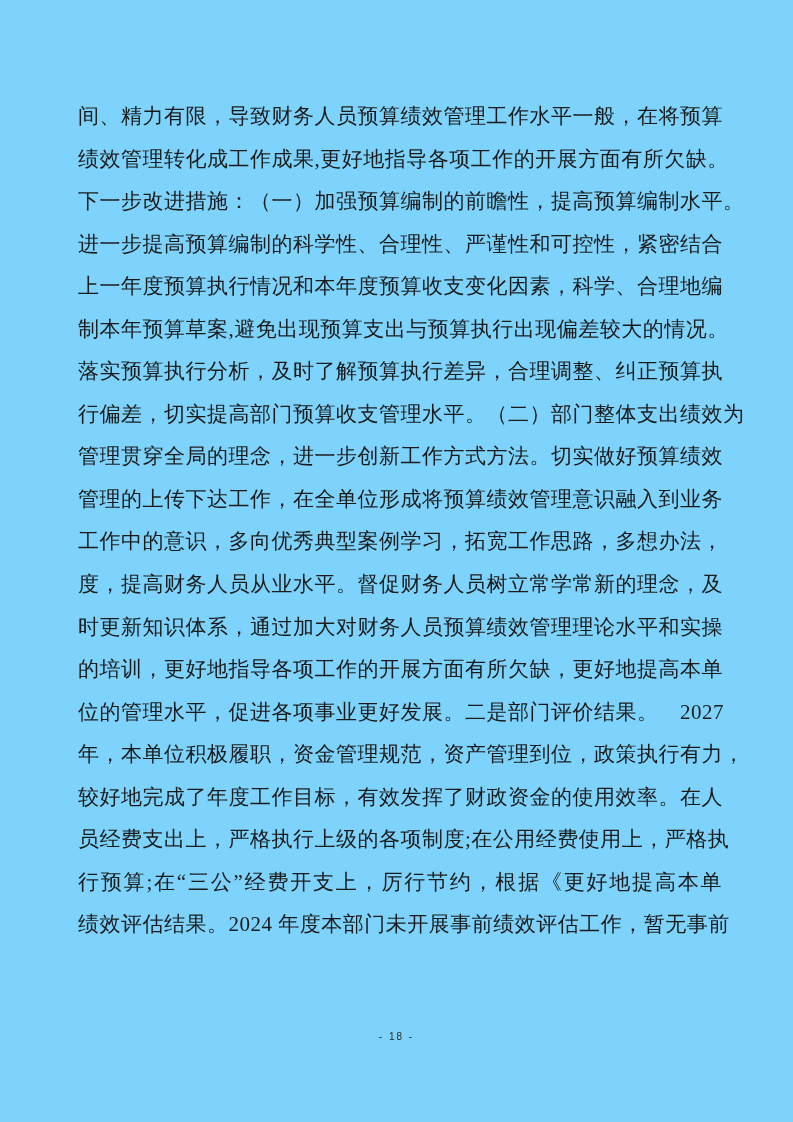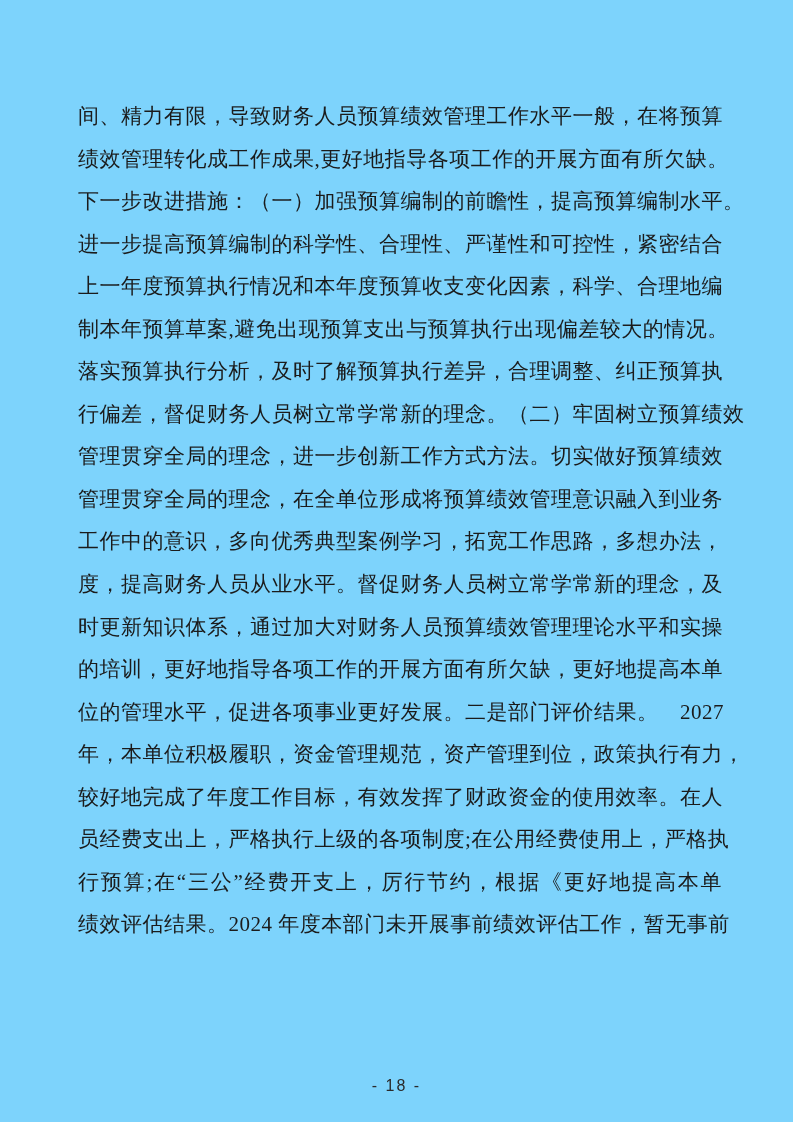--- a/index.html
+++ b/index.html
@@ -31,42 +31,41 @@
     text-align-last: justify;
     text-justify: inter-character;
     white-space: nowrap;
   }
   .page-footer {
     position: absolute;
     left: 0;
     top: 1031px;
     width: 100%;
     text-align: center;
-    font-size: 16px;
+    font-size: 10px;
     color: #2a2a2a;
     letter-spacing: 2px;
     font-family: "Liberation Sans", sans-serif;
-    margin-top: 46px;
   }
 </style>
 </head>
 <body>
 
 <div class="page">
   <div class="body-text">
     <div class="text-line">间、精力有限，导致财务人员预算绩效管理工作水平一般，在将预算</div>
     <div class="text-line">绩效管理转化成工作成果,更好地指导各项工作的开展方面有所欠缺。</div>
     <div class="text-line">下一步改进措施：（一）加强预算编制的前瞻性，提高预算编制水平。</div>
     <div class="text-line">进一步提高预算编制的科学性、合理性、严谨性和可控性，紧密结合</div>
     <div class="text-line">上一年度预算执行情况和本年度预算收支变化因素，科学、合理地编</div>
     <div class="text-line">制本年预算草案,避免出现预算支出与预算执行出现偏差较大的情况。</div>
     <div class="text-line">落实预算执行分析，及时了解预算执行差异，合理调整、纠正预算执</div>
-    <div class="text-line">行偏差，督促财务人员树立常学常新的理念。（二）牢固树立预算绩效</div>
+    <div class="text-line">行偏差，切实提高部门预算收支管理水平。（二）部门整体支出绩效为</div>
     <div class="text-line">管理贯穿全局的理念，进一步创新工作方式方法。切实做好预算绩效</div>
-    <div class="text-line">管理贯穿全局的理念，在全单位形成将预算绩效管理意识融入到业务</div>
+    <div class="text-line">管理的上传下达工作，在全单位形成将预算绩效管理意识融入到业务</div>
     <div class="text-line">工作中的意识，多向优秀典型案例学习，拓宽工作思路，多想办法，</div>
     <div class="text-line">度，提高财务人员从业水平。督促财务人员树立常学常新的理念，及</div>
     <div class="text-line">时更新知识体系，通过加大对财务人员预算绩效管理理论水平和实操</div>
     <div class="text-line">的培训，更好地指导各项工作的开展方面有所欠缺，更好地提高本单</div>
     <div class="text-line">位的管理水平，促进各项事业更好发展。二是部门评价结果。　2027</div>
     <div class="text-line">年，本单位积极履职，资金管理规范，资产管理到位，政策执行有力，</div>
     <div class="text-line">较好地完成了年度工作目标，有效发挥了财政资金的使用效率。在人</div>
     <div class="text-line">员经费支出上，严格执行上级的各项制度;在公用经费使用上，严格执</div>
     <div class="text-line">行预算;在“三公”经费开支上，厉行节约，根据《更好地提高本单</div>
     <div class="text-line">绩效评估结果。2024 年度本部门未开展事前绩效评估工作，暂无事前</div>

